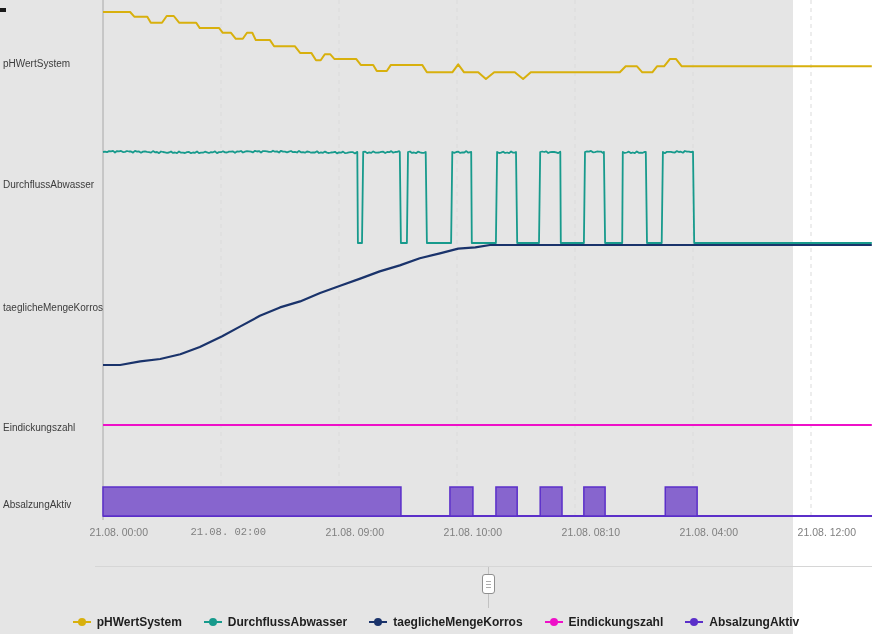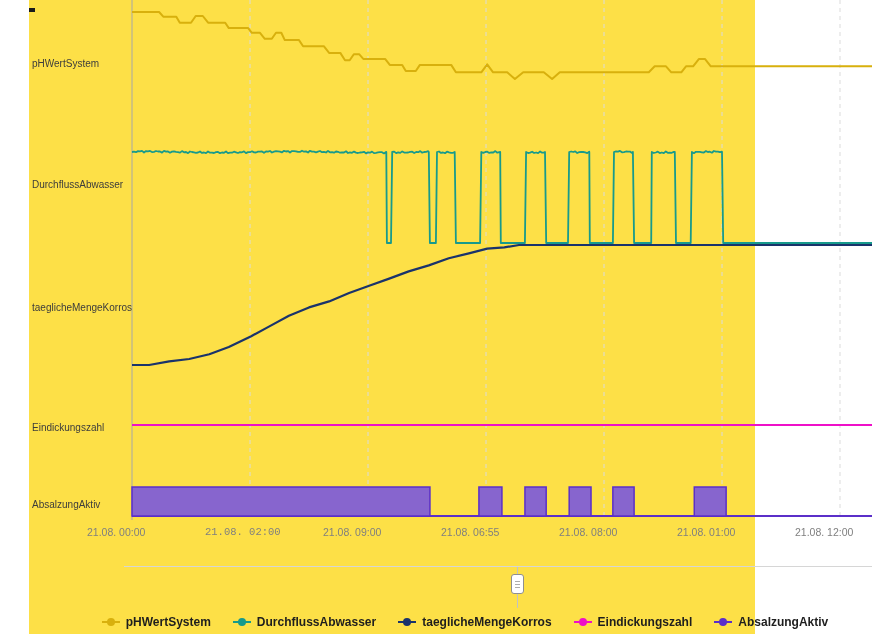--- a/index.html
+++ b/index.html
@@ -1,22 +1,22 @@
 <!DOCTYPE html>
 <html><head>
 <meta charset="utf-8">
 <style>
   * { margin:0; padding:0; box-sizing:border-box; }
   html,body { background:#fff; }
   body { width:872px; height:634px; position:relative; overflow:hidden;
          font-family:"Liberation Sans", sans-serif; }
-  #app { position:absolute; inset:0; width:726px; height:634px; background:#fde047;margin-left:29px; }
+  #app { position:absolute; inset:0; width:793px; height:634px; background:#e5e5e5; }
   #plot-svg { position:absolute; top:0; left:0; }
   .lane-label { position:absolute; left:3px; font-size:10px; color:#3C3C3C; white-space:nowrap; }
-  .x-tick { position:absolute; top:526px; width:90px; text-align:left;
+  .x-tick { position:absolute; top:526px; width:90px; text-align:right;
             font-size:10.5px; color:#7F7F7F; white-space:nowrap; }
   #edge-mark { position:absolute; left:0; top:8px; width:6px; height:4px; background:#1a1a1a; }
   #slider-track { position:absolute; top:566px; left:95px; width:777px; height:1px; background:#D6D6D6; }
   #slider-vline { position:absolute; top:567px; left:488px; width:1px; height:41px; background:#C2C2C2; }
   #slider-handle { position:absolute; top:574px; left:482px; width:13px; height:20px;
                    background:#fff; border:1px solid #8F8F8F; border-radius:3px;
                    display:flex; flex-direction:column; justify-content:center;
                    align-items:center; gap:2px; cursor:ew-resize; }
   #slider-handle .grip { width:5px; height:1px; background:#ADADAD; }
   #legend { position:absolute; top:609px; left:0; width:872px; height:25px;
@@ -53,23 +53,23 @@
       <div class="lane-label" style="top: 58px;">pHWertSystem</div>
       <div class="lane-label" style="top: 179px;">DurchflussAbwasser</div>
       <div class="lane-label" style="top: 302px;">taeglicheMengeKorros</div>
       <div class="lane-label" style="top: 422px;">Eindickungszahl</div>
       <div class="lane-label" style="top: 499px;">AbsalzungAktiv</div>
     </div>
   <div id="x-axis">
       <div class="x-tick" style="left: 58px;">21.08. 00:00</div>
       <div class="x-tick" style="left: 176px; font-family: Liberation Mono, monospace;">21.08. 02:00</div>
       <div class="x-tick" style="left: 294px;">21.08. 09:00</div>
-      <div class="x-tick" style="left: 412px;">21.08. 06:55</div>
-      <div class="x-tick" style="left: 530px;">21.08. 08:00</div>
-      <div class="x-tick" style="left: 648px;">21.08. 01:00</div>
+      <div class="x-tick" style="left: 412px;">21.08. 10:00</div>
+      <div class="x-tick" style="left: 530px;">21.08. 08:10</div>
+      <div class="x-tick" style="left: 648px;">21.08. 04:00</div>
       <div class="x-tick" style="left: 766px;">21.08. 12:00</div>
     </div>
   <div id="slider-track"></div>
   <div id="slider-vline" style="left: 488px;"></div>
   <div id="slider-handle" style="left: 482px; top: 574px;">
     <div class="grip"></div>
     <div class="grip"></div>
     <div class="grip"></div>
   </div>
   <div id="legend">

